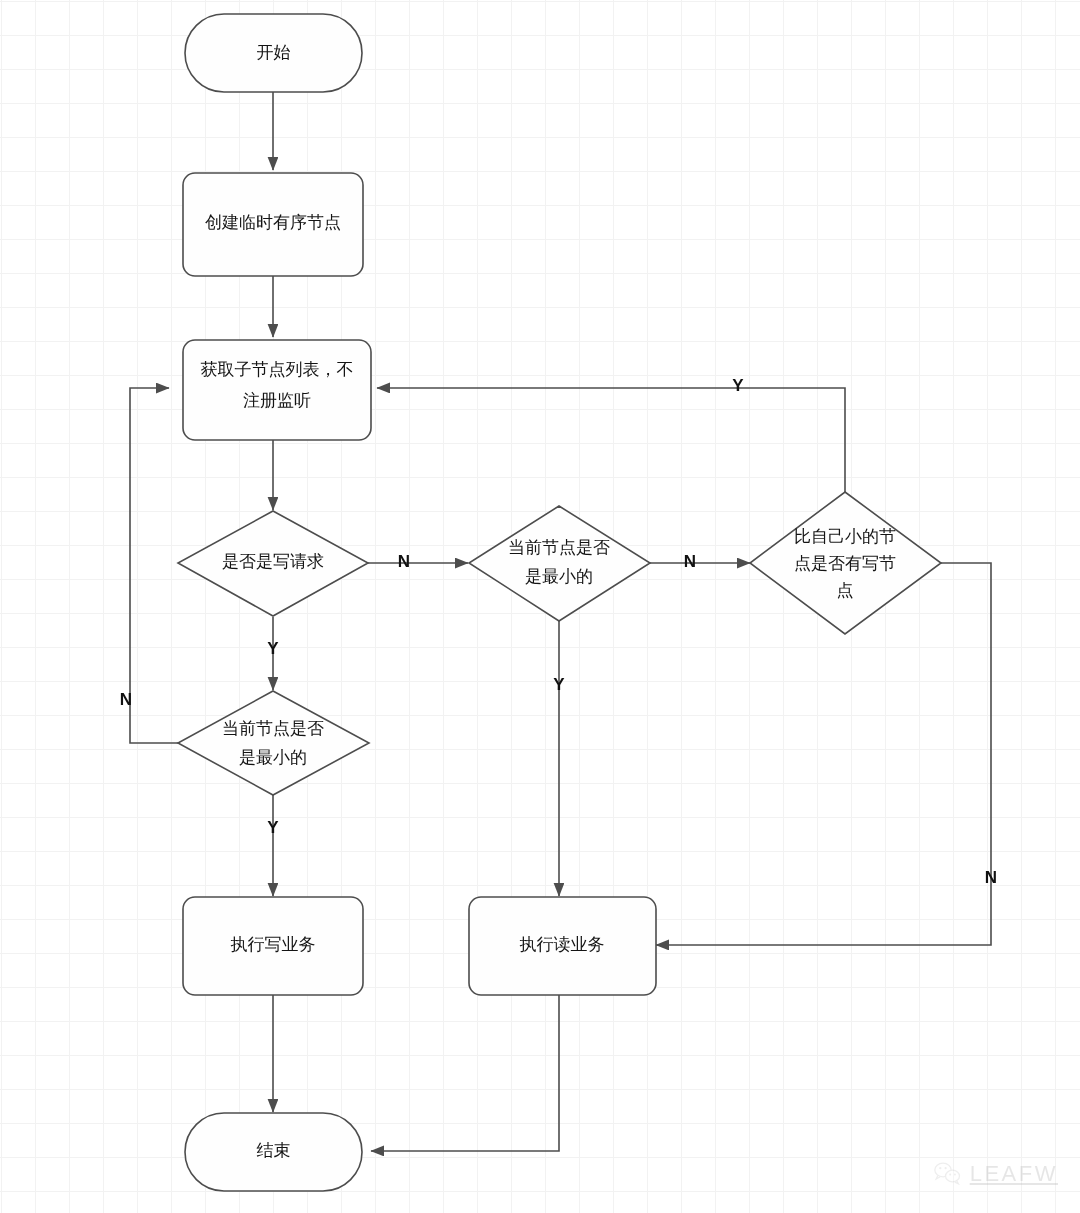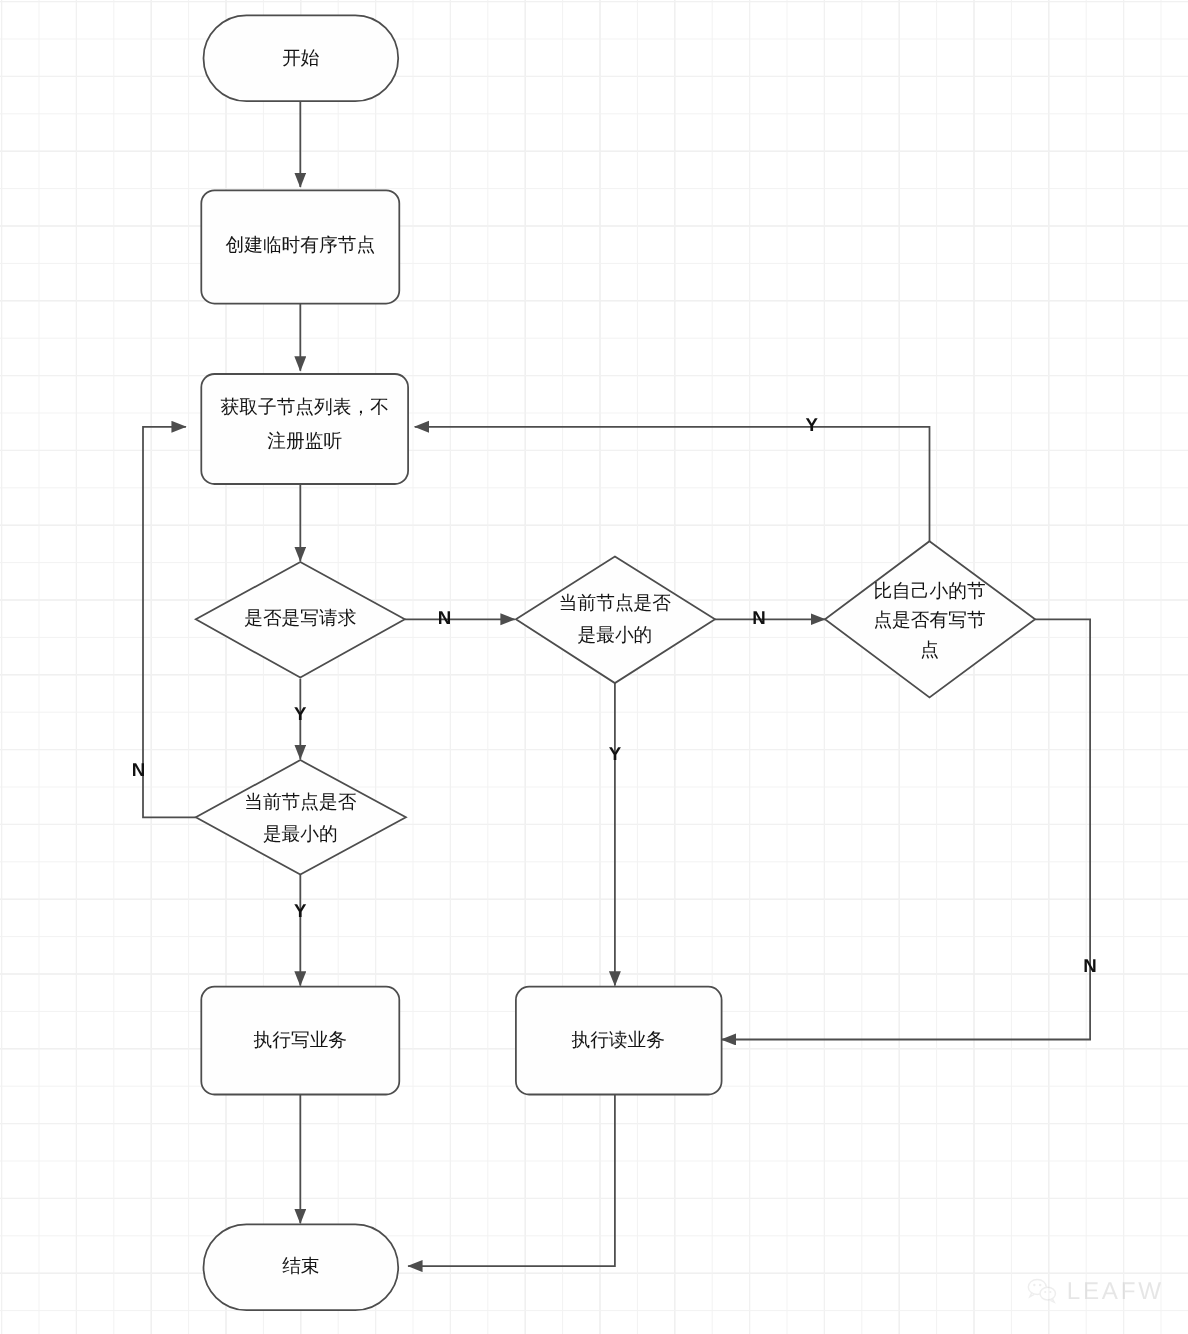--- a/index.html
+++ b/index.html
@@ -63,20 +63,21 @@
     align-items: center;
     gap: 7px;
     opacity: 0.30;
     pointer-events: none;
   }
   .watermark-text {
     font-family: "Liberation Sans", "DejaVu Sans", sans-serif;
     font-size: 22px;
     letter-spacing: 2.5px;
     color: #b0b0b0;
+    text-decoration: underline;
   }
 </style>
 </head>
 <body>
 
 <div id="canvas">
 
   <svg id="flow" width="1080" height="1213" viewBox="0 0 1080 1213">
     <defs>
       <marker id="arrow" markerWidth="10" markerHeight="10" refX="8.2" refY="3.4" orient="auto" markerUnits="strokeWidth">

